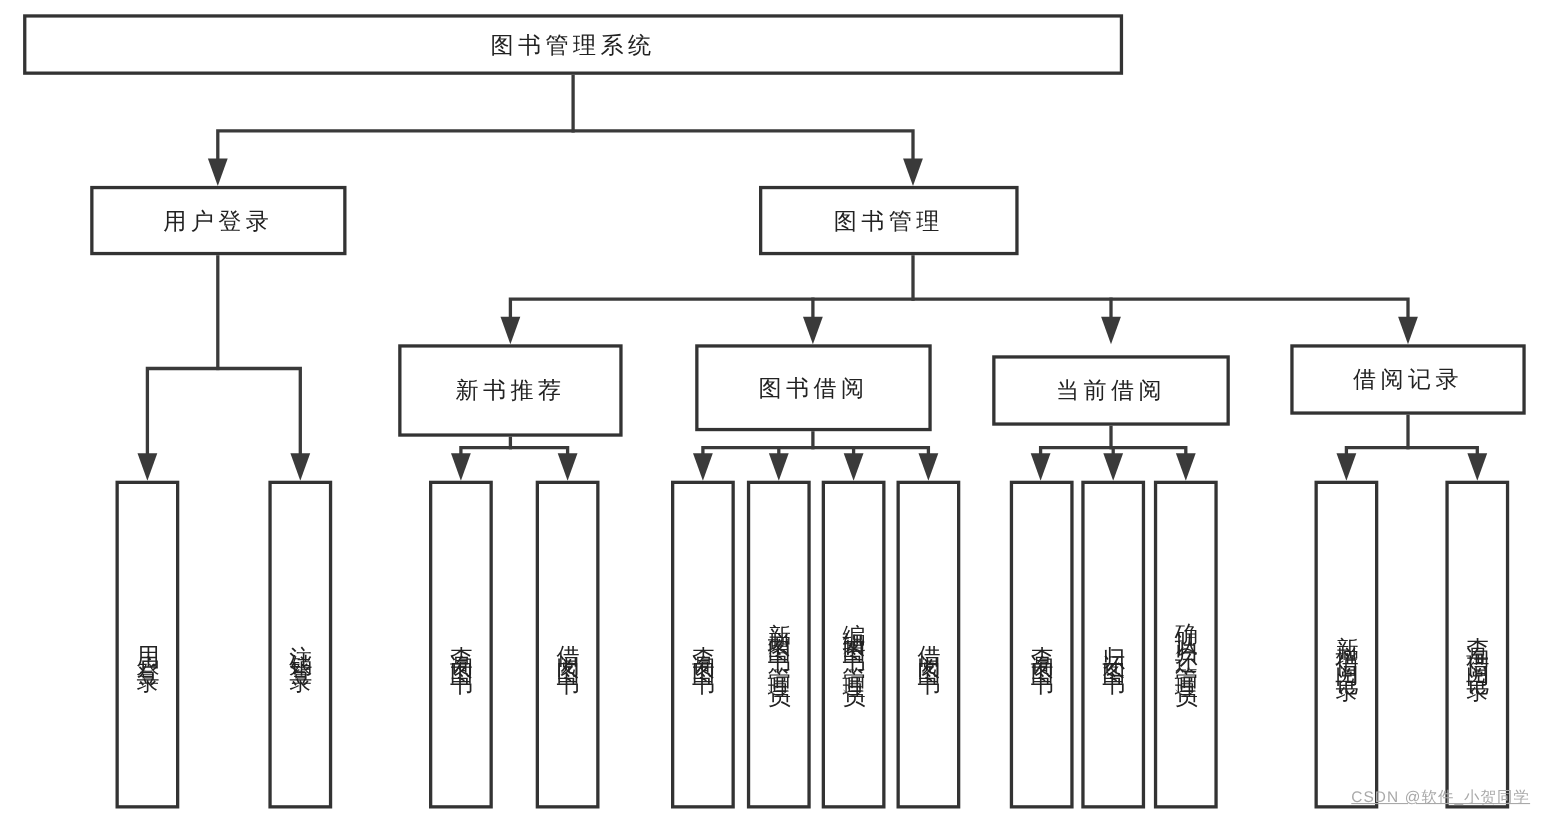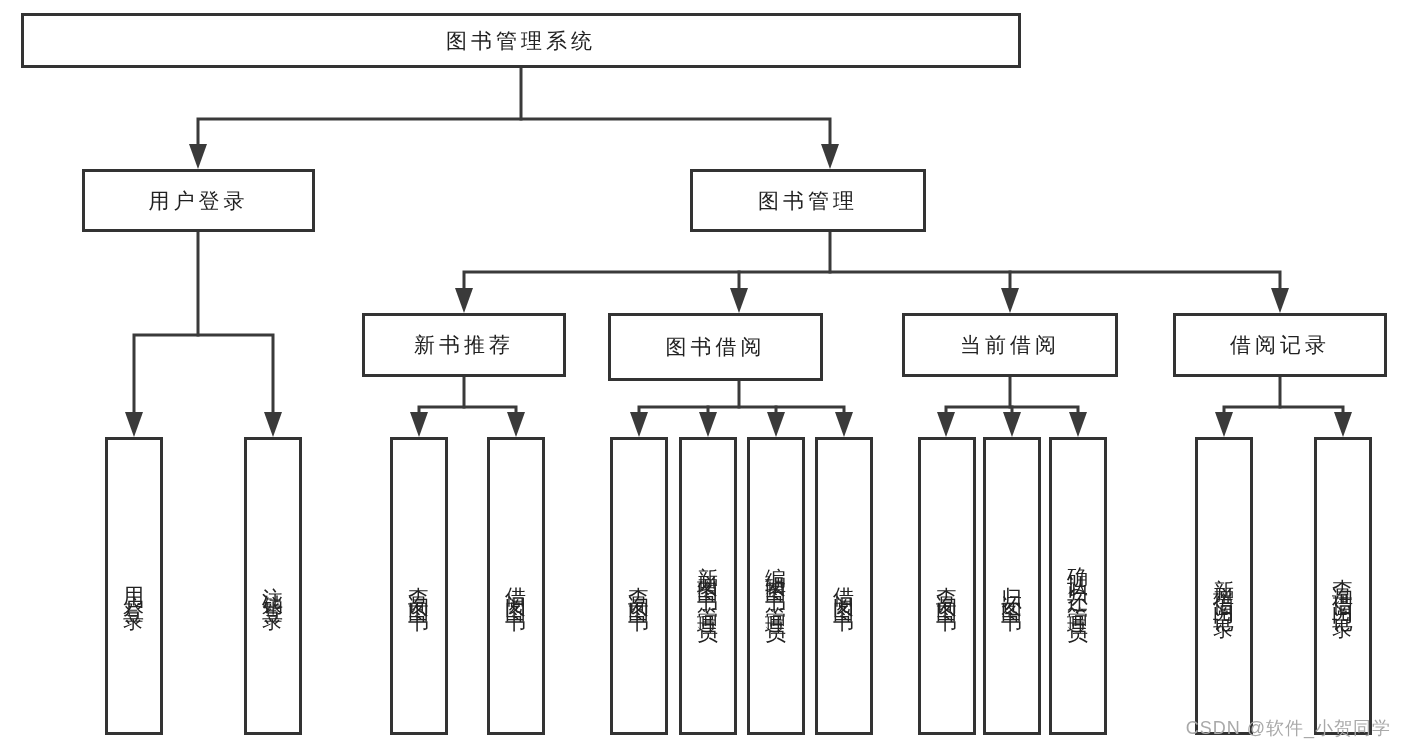--- a/index.html
+++ b/index.html
@@ -40,25 +40,26 @@
   }
   .node.v .lbl {
     writing-mode:vertical-rl;
     text-orientation:mixed;
     letter-spacing:8px;
     line-height:1;
   }
   .watermark {
     position:absolute;
     right:14px; top:716px;
-    font-size:18px;
+    font-size:14px;
     letter-spacing:1px;
     color:var(--watermark,#a9a9a9);
     z-index:5;
     white-space:nowrap;
+    text-decoration:underline;
   }
 </style>
 </head>
 <body>
 
 <div class="stage">
 
   <svg class="edges" width="1405" height="747" viewBox="0 0 1405 747">
     <g class="edge">
       <polyline points="521,67 521,119"></polyline>
@@ -118,27 +119,27 @@
     <span class="lbl">图书管理系统</span>
   </div>
 
   <div class="node" style="left:82px;top:169px;width:233px;height:63px">
     <span class="lbl">用户登录</span>
   </div>
   <div class="node" style="left:690px;top:169px;width:236px;height:63px">
     <span class="lbl">图书管理</span>
   </div>
 
-  <div class="node" style="left:362px;top:313px;width:204px;height:64px">
+  <div class="node" style="left:362px;top:313px;width:204px;height:84px">
     <span class="lbl">新书推荐</span>
   </div>
-  <div class="node" style="left:608px;top:313px;width:215px;height:68px">
+  <div class="node" style="left:632px;top:313px;width:215px;height:79px">
     <span class="lbl">图书借阅</span>
   </div>
-  <div class="node" style="left:902px;top:313px;width:216px;height:64px">
+  <div class="node" style="left:902px;top:323px;width:216px;height:64px">
     <span class="lbl">当前借阅</span>
   </div>
   <div class="node" style="left:1173px;top:313px;width:214px;height:64px">
     <span class="lbl">借阅记录</span>
   </div>
 
   <div class="node v" style="left:105px;top:437px;width:58px;height:298px">
     <span class="lbl">用户登录</span>
   </div>
   <div class="node v" style="left:244px;top:437px;width:58px;height:298px">

